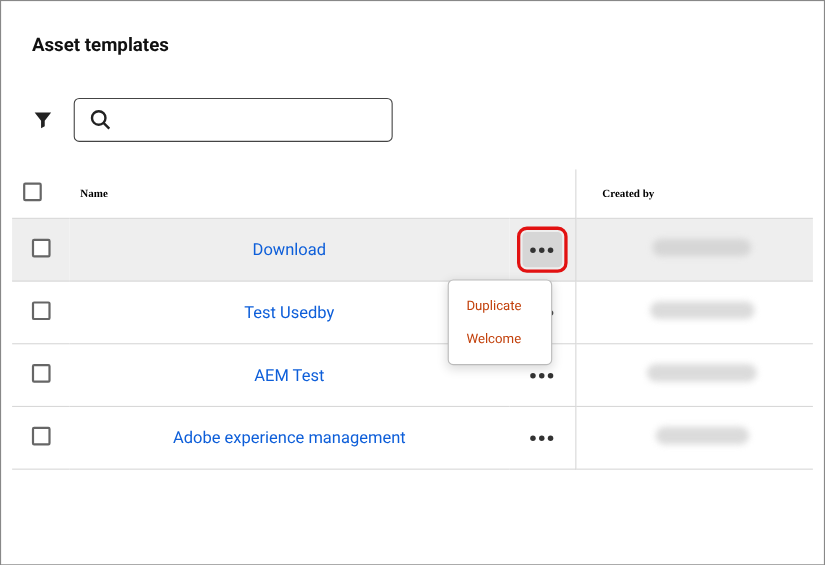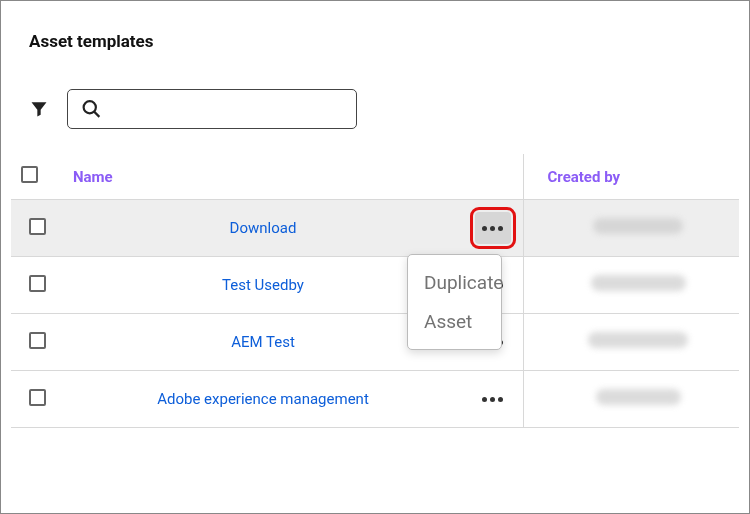--- a/index.html
+++ b/index.html
@@ -55,25 +55,26 @@
     transform: translateY(-50%);
     width: 21px;
     height: 21px;
   }
   .table {
     width: 100%;
     border-collapse: collapse;
   }
   .table th {
     text-align: left;
-    font-size: 15px;
+    font-size: 10px;
     font-weight: 700;
-    color: #8b5cf6;
+    color: #000000;
     padding: 12px 10px;
     border-bottom: 1px solid #d8d8d8;
+    font-family: Liberation Serif, serif;
   }
   .table td {
     padding: 12px 10px;
     border-bottom: 1px solid #d8d8d8;
     font-size: 15px;
     vertical-align: middle;
     text-align: center;
   }
   .table tr.data-row.selected td {
     background: #eeeeee;
@@ -134,22 +135,22 @@
     background: #fff;
     border: 1px solid #bbb;
     border-radius: 5px;
     box-shadow: 0 3px 10px rgba(0,0,0,0.15);
     padding: 8px 0;
     width: 95px;
     z-index: 10;
   }
   .popover-item {
     padding: 8px 16px;
-    font-size: 19px;
-    color: #737373;
+    font-size: 12px;
+    color: #c2410c;
     cursor: pointer;
   }
 </style>
 </head>
 <body>
 
 <div class="frame">
   <div class="page-title">Asset templates</div>
 
   <div class="toolbar">
@@ -223,15 +224,15 @@
                 <span></span>
               </span>
             </span></td>
           <td class="col-created"><span class="blur" style="width: 85px;"></span></td>
         </tr>
       </tbody>
   </table>
 
   <div class="popover" id="popover" style="left:406px; top:253px;">
     <div class="popover-item">Duplicate</div>
-    <div class="popover-item">Asset</div>
+    <div class="popover-item">Welcome</div>
   </div>
 </div>
 
 </body></html>

